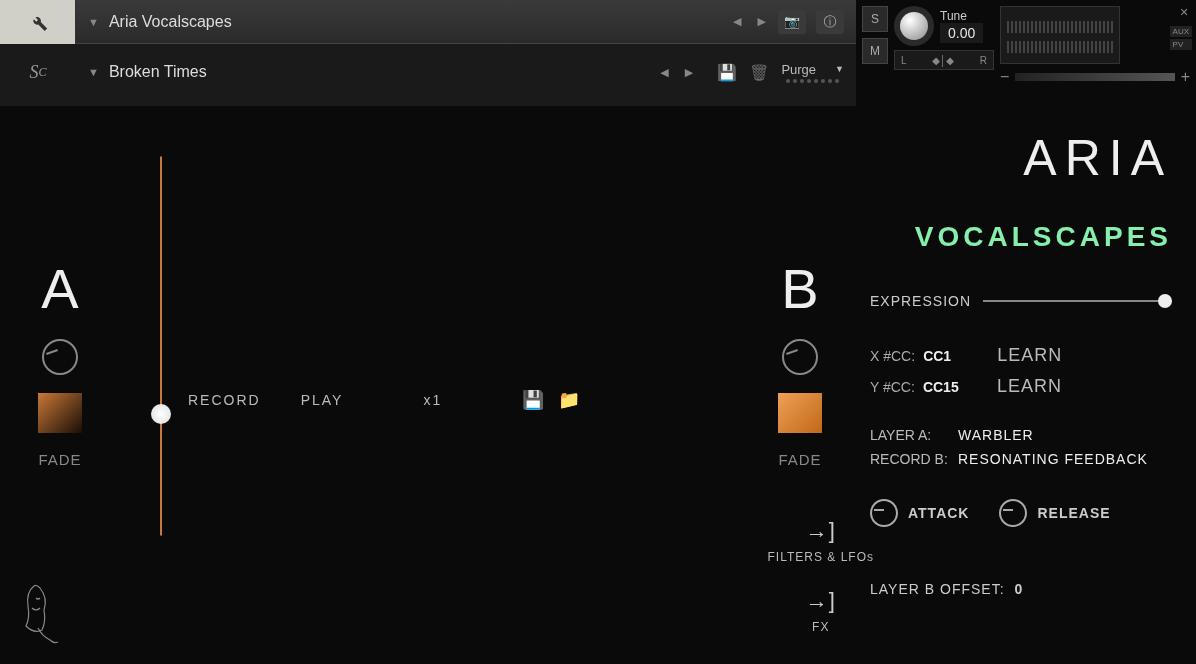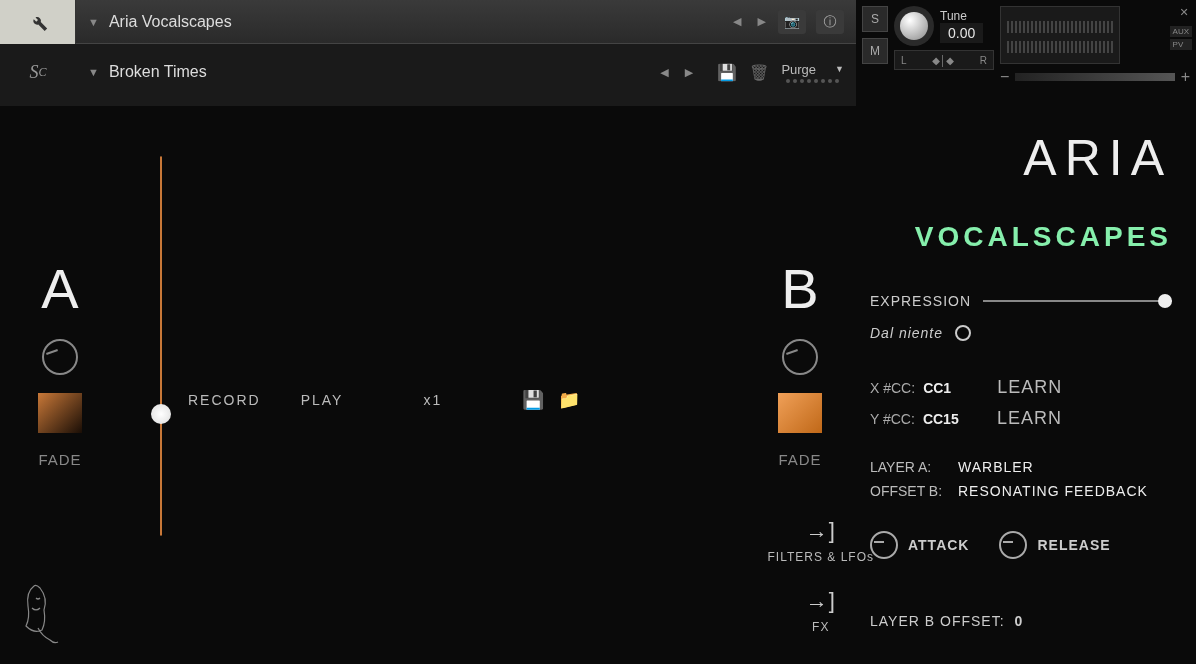--- a/index.html
+++ b/index.html
@@ -608,24 +608,20 @@
     <div class="brand-title">ARIA</div>
     <div class="brand-sub">VOCALSCAPES</div>
 
     <div class="param-row">
       <span class="param-label">EXPRESSION</span>
       <div class="slider-track">
         <div class="slider-thumb"></div>
       </div>
     </div>
 
-    <div class="param-row">
-      <span class="param-label italic">Dal niente</span>
-      <div class="radio-dot"></div>
-    </div>
 
     <div class="gap20"></div>
 
     <div class="cc-row">
       <span class="cc-prefix">X #CC:</span>
       <span class="cc-val">CC1</span>
       <span class="learn-btn">LEARN</span>
     </div>
     <div class="cc-row">
       <span class="cc-prefix">Y #CC:</span>
@@ -633,21 +629,21 @@
       <span class="learn-btn">LEARN</span>
     </div>
 
     <div class="gap20"></div>
 
     <div class="layer-info">
       <span class="layer-info-label">LAYER A:</span>
       <span class="layer-info-val">WARBLER</span>
     </div>
     <div class="layer-info">
-      <span class="layer-info-label">OFFSET B:</span>
+      <span class="layer-info-label">RECORD B:</span>
       <span class="layer-info-val">RESONATING FEEDBACK</span>
     </div>
 
     <div class="env-row">
       <div class="env-item">
         <div class="small-knob"></div>
         <span>ATTACK</span>
       </div>
       <div class="env-item">
         <div class="small-knob"></div>

